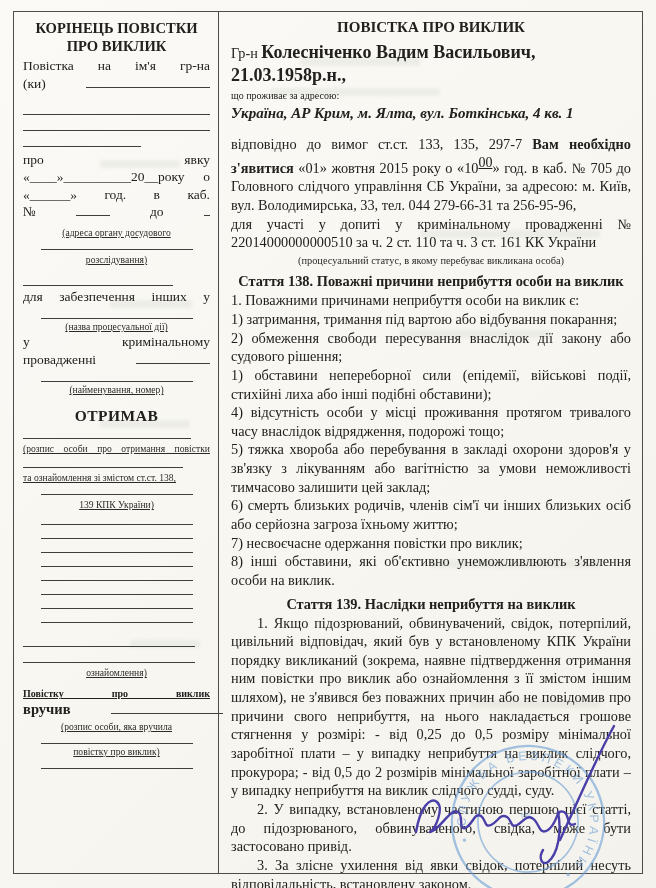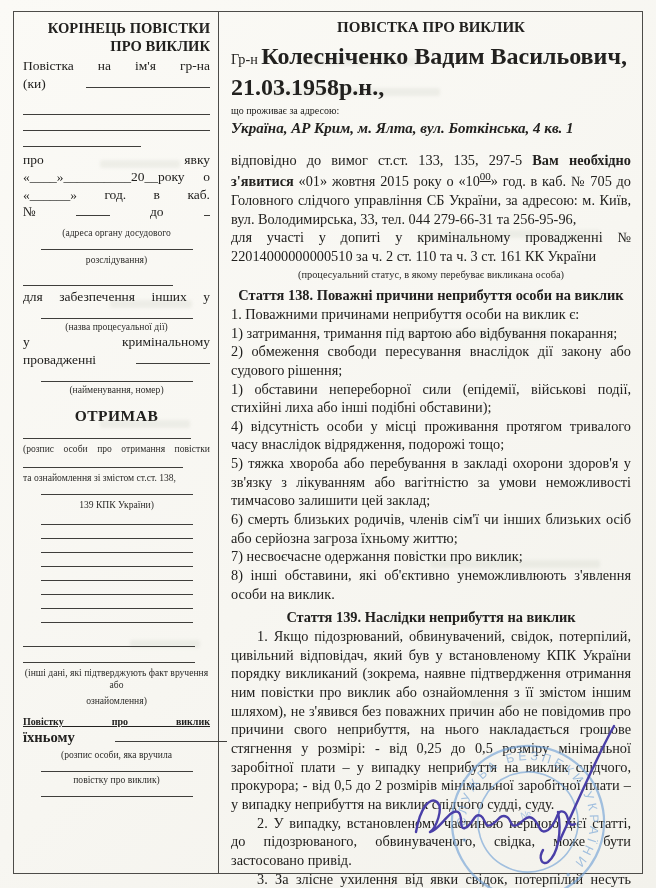--- a/index.html
+++ b/index.html
@@ -13,44 +13,44 @@
   .doc{
     position:absolute;left:13px;top:11px;width:628px;height:861px;
     border:1.5px solid #4d4c49;
     display:flex;background:transparent;
   }
   
   .stub{
     width:205px;flex:0 0 205px;border-right:1.4px solid #4d4c49;
     padding:6px 8px 0 9px;box-sizing:border-box;font-size:13.5px;line-height:1.3;
   }
-  .stub-title{font-weight:bold;text-align:right;font-size:14.6px;line-height:1.25;margin:1px 0 2px;}
+  .stub-title{font-weight:bold;text-align:center;font-size:14.6px;line-height:1.25;margin:1px 0 2px;}
   .jline{text-align:justify;text-align-last:justify;}
   .rule{border-bottom:1.1px solid #3f3e3b;height:13px;}
   .rule.h10{height:10px;}
-  .cap{font-size:9.6px;text-align:center;color:#2c2b29;line-height:1.25;}
+  .cap{font-size:9.6px;text-align:center;color:#2c2b29;line-height:1.25;text-decoration:underline;}
   .cap.left{text-align:left;}
   .received{font-weight:bold;text-align:center;font-size:15.5px;letter-spacing:.5px;margin:10px 0 2px;}
   .flexline{display:flex;align-items:baseline;gap:40px;}
   .flexline .fb{flex:1;border-bottom:1.1px solid #3f3e3b;height:12px;}
   .mt2{margin-top:2px;}.mt4{margin-top:4px;}.mt6{margin-top:6px;}.mt8{margin-top:8px;}.mt10{margin-top:10px;}
   .rules-center{width:152px;margin:0 auto;}
   
   .main{
     flex:1;padding:5px 11px 0 12px;box-sizing:border-box;
     font-size:14.3px;line-height:1.305;position:relative;
   }
   .main-title{font-weight:bold;text-align:center;font-size:15px;margin:1px 0 3px;}
   .addressee{font-size:14.2px;}
-  .addressee .nm{font-weight:bold;font-size:24px;}
+  .addressee .nm{font-weight:bold;font-size:18px;}
   .residence{font-size:10px;margin-top:1px;}
   .address{font-weight:bold;font-style:italic;font-size:15px;margin-top:2px;}
   .par{text-align:justify;}
   .par .bld{font-weight:bold;}
-  .par sup{font-size:11px;text-decoration:underline;}.gap12{height:12px;}
+  .par sup{font-size:14px;text-decoration:underline;}.gap12{height:12px;}
   .status-row{display:flex;border-bottom:2.2px solid #2a2927;padding-bottom:1px;margin-top:10px;}
   .status-row .lbl{flex:0 0 auto;}
   .status-row .val{flex:1;text-align:center;font-weight:bold;padding-right:60px;}
   .status-cap{font-size:10.4px;text-align:center;margin-top:2px;color:#2c2b29;}
   .art-title{font-weight:bold;text-align:center;font-size:14.4px;margin-top:5px;}
   .art p{margin:0;text-align:justify;}
   .art139 p{text-indent:26px;}
   
   .stamp{position:absolute;left:444px;top:738px;z-index:1;opacity:.62;}
   .sig{position:absolute;left:410px;top:712px;z-index:5;}
@@ -126,47 +126,46 @@
     <div class="rule rules-center mt2"></div>
     <div class="rule rules-center mt2"></div>
     <div class="rule rules-center mt2"></div>
     <div class="rule rules-center mt2"></div>
     <div class="rule rules-center mt2"></div>
     <div class="rule rules-center mt2"></div>
     <div class="rule rules-center mt2"></div>
     <div class="rule mt10" style="width:172px;"></div>
     <div class="rule mt2" style="width:172px;"></div>
 
-    <div class="cap mt4">(інші дані, які підтверджують факт вручення або</div>
     <div class="cap mt4">ознайомлення)</div>
 
     <div class="jline mt8" style="font-weight:bold;font-size:10px;text-decoration:underline;">Повістку про виклик</div>
     <div class="flexline" style="font-weight:bold;font-size:14.6px;">
-      <span>їхньому</span>
+      <span>вручив</span>
         <span class="fb" style="flex:0 0 112px;"></span>
     </div>
     <div class="cap mt2">(розпис особи, яка вручила</div>
     <div class="rule h10 mt4 rules-center"></div>
     <div class="cap mt2">повістку про виклик)</div>
     <div class="rule h10 mt4 rules-center"></div>
   </aside>
 
   <main class="main">
     <div class="main-title">ПОВІСТКА ПРО ВИКЛИК</div>
 
     <div class="addressee">
       <span>Гр-н</span>
       <span class="nm">Колесніченко Вадим Васильович, 21.03.1958р.н.,</span>
     </div>
     <div class="residence">що проживає за адресою:</div>
     <div class="address">Україна, АР Крим, м. Ялта, вул. Боткінська, 4 кв. 1</div>
 
     <div class="gap12"></div>
 
-    <p class="par" style="margin:0;"><span>відповідно до вимог ст.ст. 133, 135, 297-5</span> <span class="bld">Вам необхідно з'явитися</span> <span>«01»  жовтня 2015 року о «10</span><sup>00</sup><span>» год. в каб. № 705 до Головного слідчого управління СБ України, за адресою: м. Київ, вул. Володимирська, 33, тел. 044 279-66-31 та 256-95-96,</span></p>
+    <p class="par" style="margin:0;"><span>відповідно до вимог ст.ст. 133, 135, 297-7</span> <span class="bld">Вам необхідно з'явитися</span> <span>«01»  жовтня 2015 року о «10</span><sup>00</sup><span>» год. в каб. № 705 до Головного слідчого управління СБ України, за адресою: м. Київ, вул. Володимирська, 33, тел. 044 279-66-31 та 256-95-96,</span></p>
     <p class="par" style="margin:0;">для участі у допиті у кримінальному провадженні № 22014000000000510 за ч. 2 ст. 110 та ч. 3 ст. 161 КК України</p>
 
     <div class="status-cap">(процесуальний статус, в якому перебуває викликана особа)</div>
 
     <div class="art">
       <div class="art-title">Стаття 138. Поважні причини неприбуття особи на виклик</div>
       <p>1. Поважними причинами неприбуття особи на виклик є:</p>
       <p>1) затримання, тримання під вартою або відбування покарання;</p>
       <p>2) обмеження свободи пересування внаслідок дії закону або судового рішення;</p>
       <p>1) обставини непереборної сили (епідемії, військові події, стихійні лиха або інші подібні обставини);</p>

